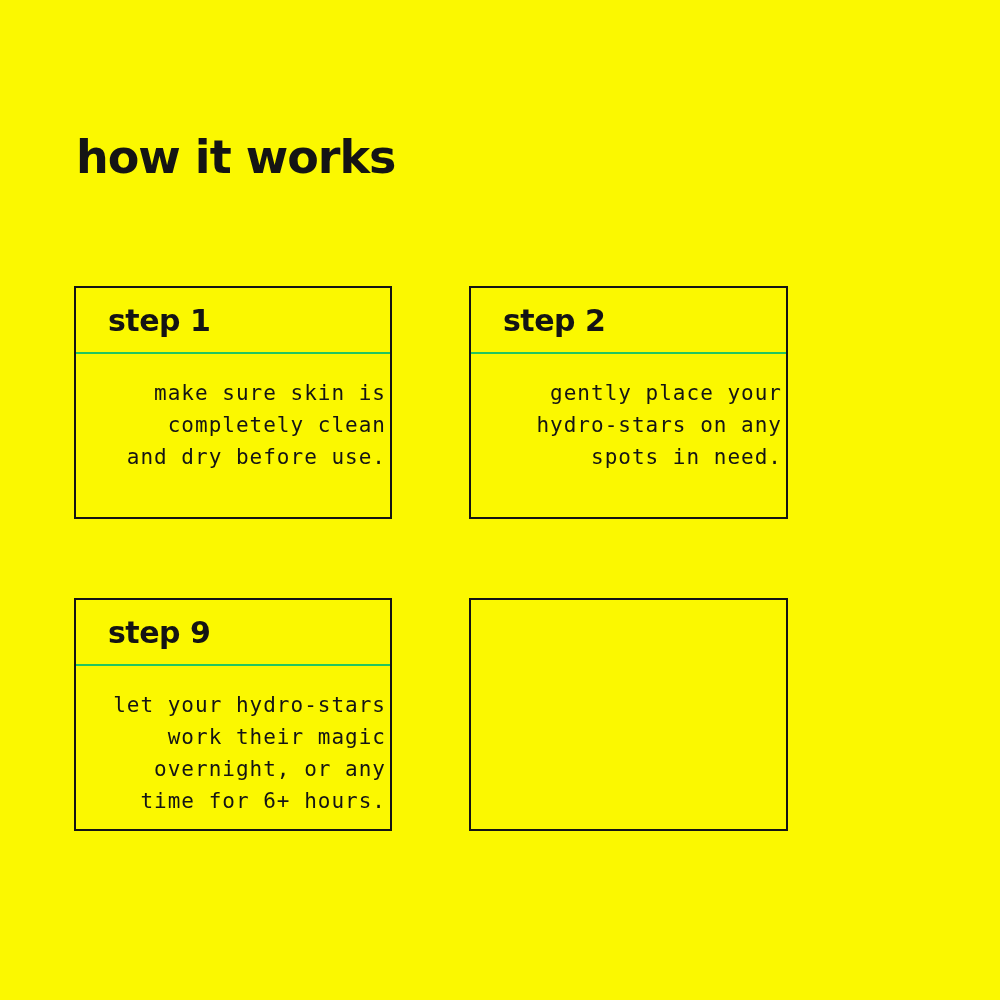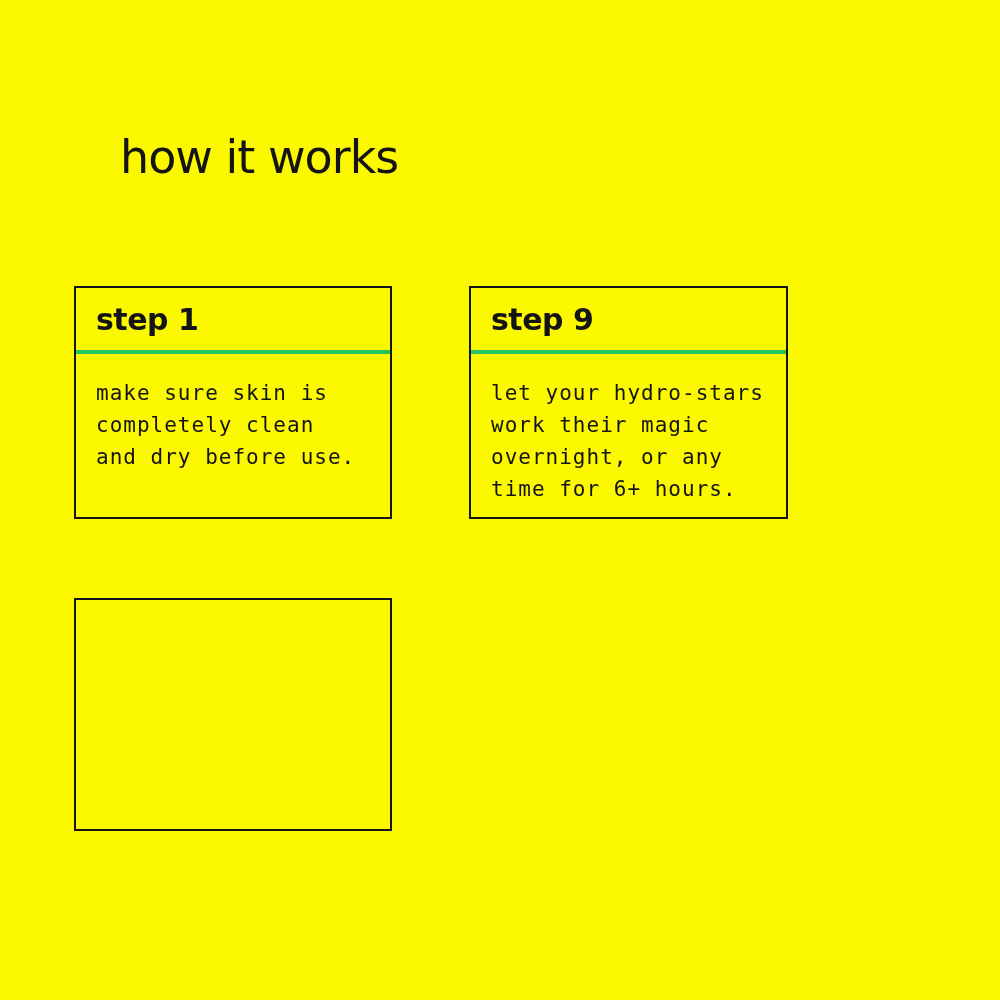--- a/index.html
+++ b/index.html
@@ -13,24 +13,23 @@
     background: #FBF800;
     color: #141414;
     font-family: "DejaVu Sans", "Liberation Sans", sans-serif;
     overflow: hidden;
   }
   .page-title {
     position: absolute;
     left: 76px;
     top: 101px;
     font-size: 46px;
-    font-weight: 400;
+    font-weight: 700;
     letter-spacing: -1px;
     line-height: 1.1;
-    margin-left: 44px;
   }
   .steps-grid {
     position: absolute;
     left: 74px;
     top: 286px;
     display: grid;
     grid-template-columns: 318px 319px;
     grid-template-rows: 233px 233px;
     column-gap: 77px;
     row-gap: 79px;
@@ -38,53 +37,60 @@
   .step-box {
     box-sizing: border-box;
     border: 2px solid #141414;
     background: transparent;
     display: flex;
     flex-direction: column;
   }
   .step-header {
     box-sizing: border-box;
     height: 66px;
-    border-bottom: 4px solid #22c55e;
+    border-bottom: 2px solid #22c55e;
     display: flex;
     align-items: center;
-    padding-left: 20px;
+    padding-left: 32px;
     font-size: 30px;
     font-weight: 700;
     letter-spacing: -0.5px;
   }
   .step-body {
     box-sizing: border-box;
     flex: 1;
-    padding: 23px 12px 0 20px;
+    padding: 23px 4px 0 20px;
     font-family: "DejaVu Sans Mono", "Liberation Mono", monospace;
     font-size: 21px;
     line-height: 32px;
     letter-spacing: 1px;
     white-space: pre-line;
+    text-align: right;
   }
 </style>
 </head>
 <body style="background: rgb(251, 248, 0); color: rgb(20, 20, 20);">
 
 <h1 class="page-title">how it works</h1>
 
 <div class="steps-grid">
 
   <div class="step-box">
     <div class="step-header">step 1</div>
     <div class="step-body">make sure skin is
 completely clean
 and dry before use.</div>
   </div>
 
+  <div class="step-box">
+    <div class="step-header">step 2</div>
+    <div class="step-body">gently place your
+hydro-stars on any
+spots in need.</div>
+  </div>
 
   <div class="step-box">
     <div class="step-header">step 9</div>
     <div class="step-body">let your hydro-stars
 work their magic
 overnight, or any
 time for 6+ hours.</div>
   </div>
 
   <div class="step-box">

